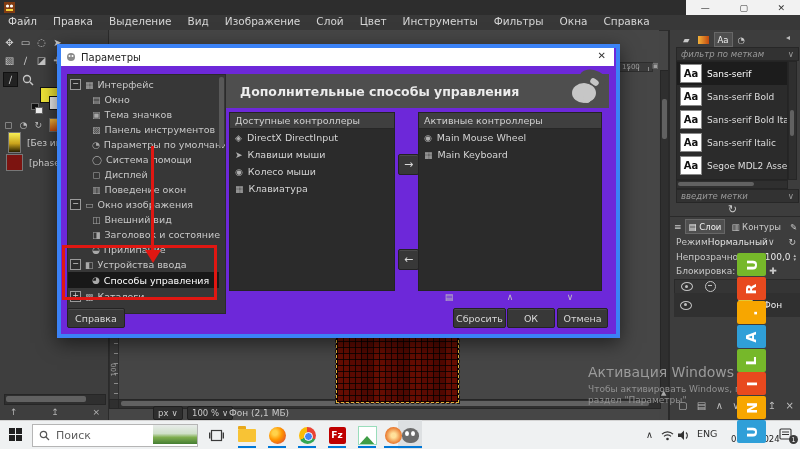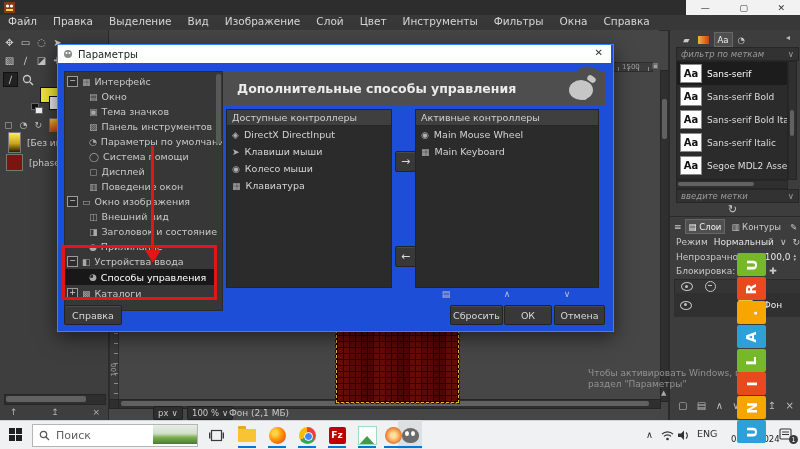--- a/index.html
+++ b/index.html
@@ -38,22 +38,22 @@
       repeating-linear-gradient(90deg,#b24a1e 0 12px,#a03818 12px 24px,#8c2c12 24px 36px),
       repeating-linear-gradient(0deg,rgba(0,0,0,.75) 0 1px,transparent 1px 6px),
       repeating-linear-gradient(90deg,rgba(0,0,0,.75) 0 1px,transparent 1px 6px);
     background-blend-mode:multiply;
     border:1px dashed #e3b33c;outline:1px dashed #1a1a1a;}
   .sb-track{background:#2f2f2f;border:1px solid #262626;}
   .sb-thumb{background:#616161;border-radius:2px;}
   #statusbar{left:109px;top:405px;width:550px;height:15px;z-index:1;color:#c9c9c9;font-size:9px;}
   .sdrop{background:#2e2e2e;border:1px solid #1f1f1f;border-radius:2px;color:#c9c9c9;font-size:8.5px;padding:1px 4px;display:inline-flex;gap:3px;align-items:center;}
   
-  #dialog{left:57px;top:44px;width:555px;height:286px;z-index:4;background:#1d4ed8;
-    border:1px solid #3b82f6;box-shadow:0 5px 18px rgba(0,0,0,.55);}
+  #dialog{left:57px;top:44px;width:555px;height:286px;z-index:4;background:#6d28d9;
+    border:4px solid #3b82f6;box-shadow:0 5px 18px rgba(0,0,0,.55);}
   #dlg-title{left:0;top:0;width:553px;height:18px;background:#ffffff;display:flex;align-items:center;}
   #dlg-title .t{font-size:10px;color:#222;margin-left:5px;}
   #dlg-close{position:absolute;right:8px;top:2px;font-size:10px;color:#333;}
   #tree{left:6px;top:26px;width:157px;height:238px;background:#373737;border:1px solid #2b2b2b;overflow:hidden;}
   .trow{position:absolute;left:2px;height:15px;display:flex;align-items:center;gap:4px;font-size:9.5px;color:#c9c9c9;white-space:nowrap;}
   .trow .exp{width:9px;height:9px;border:1px solid #9a9a9a;background:#2d2d2d;color:#d9d9d9;
     font-size:8px;line-height:8px;text-align:center;flex:none;}
   .trow .tico{color:#a9a9a9;font-size:9px;flex:none;}
   .trow.lv1{padding-left:22px;}
   .trow.sel{background:#181818;color:#fff;left:0;right:6px;padding-left:24px;}
@@ -250,20 +250,21 @@
       <span>∨</span>
   </span>
   <span class="sdrop abs" style="left:78px;top:1px">
     <span>100 %</span>
       <span>∨</span>
   </span>
   <span class="abs" style="left:120px;top:3px">Фон (2,1 МБ)</span>
 </div>
 
 <div id="activation" class="abs">
+  <div class="a1">Активация Windows</div>
   <div class="a2">Чтобы активировать Windows, пере</div>
   <div class="a3">раздел "Параметры"</div>
 </div>
 
 <div id="dialog" class="abs">
   <div id="dlg-title" class="abs">
     <svg style="margin-left:5px" width="10" height="10">
       <circle cx="5" cy="5" r="4" fill="#8a8a8a"></circle>
         <circle cx="3.5" cy="4" r="1" fill="#fff"></circle>
         <circle cx="6.5" cy="4" r="1" fill="#fff"></circle>
@@ -476,21 +477,21 @@
     </span>
     <span class="rtab">
       <span>▥</span>&nbsp;<span>Контуры</span>
     </span>
     <span class="rtab">
       <span>✎</span>&nbsp;<span>Контуры</span>
     </span>
 
   </div>
 
-  <div class="abs" style="left:6px;top:207px;display:flex;gap:6px;align-items:center;width:120px">
+  <div class="abs" style="left:6px;top:207px;display:flex;align-items:center;width:120px">
     <span class="ldlabel">Режим</span>
     <span class="ldlabel" style="color:#e2e2e2">Нормальный</span>
     <span class="ldlabel">∨</span>
     <span class="ldlabel" style="margin-left:auto">↻</span>
 
   </div>
   <div class="abs" style="left:6px;top:222px;display:flex;align-items:center;width:120px">
     <span class="ldlabel">Непрозрачность</span>
     <span class="ldlabel" style="margin-left:auto;color:#e8e8e8">100,0</span>
     <span class="spin" style="margin-left:3px">

